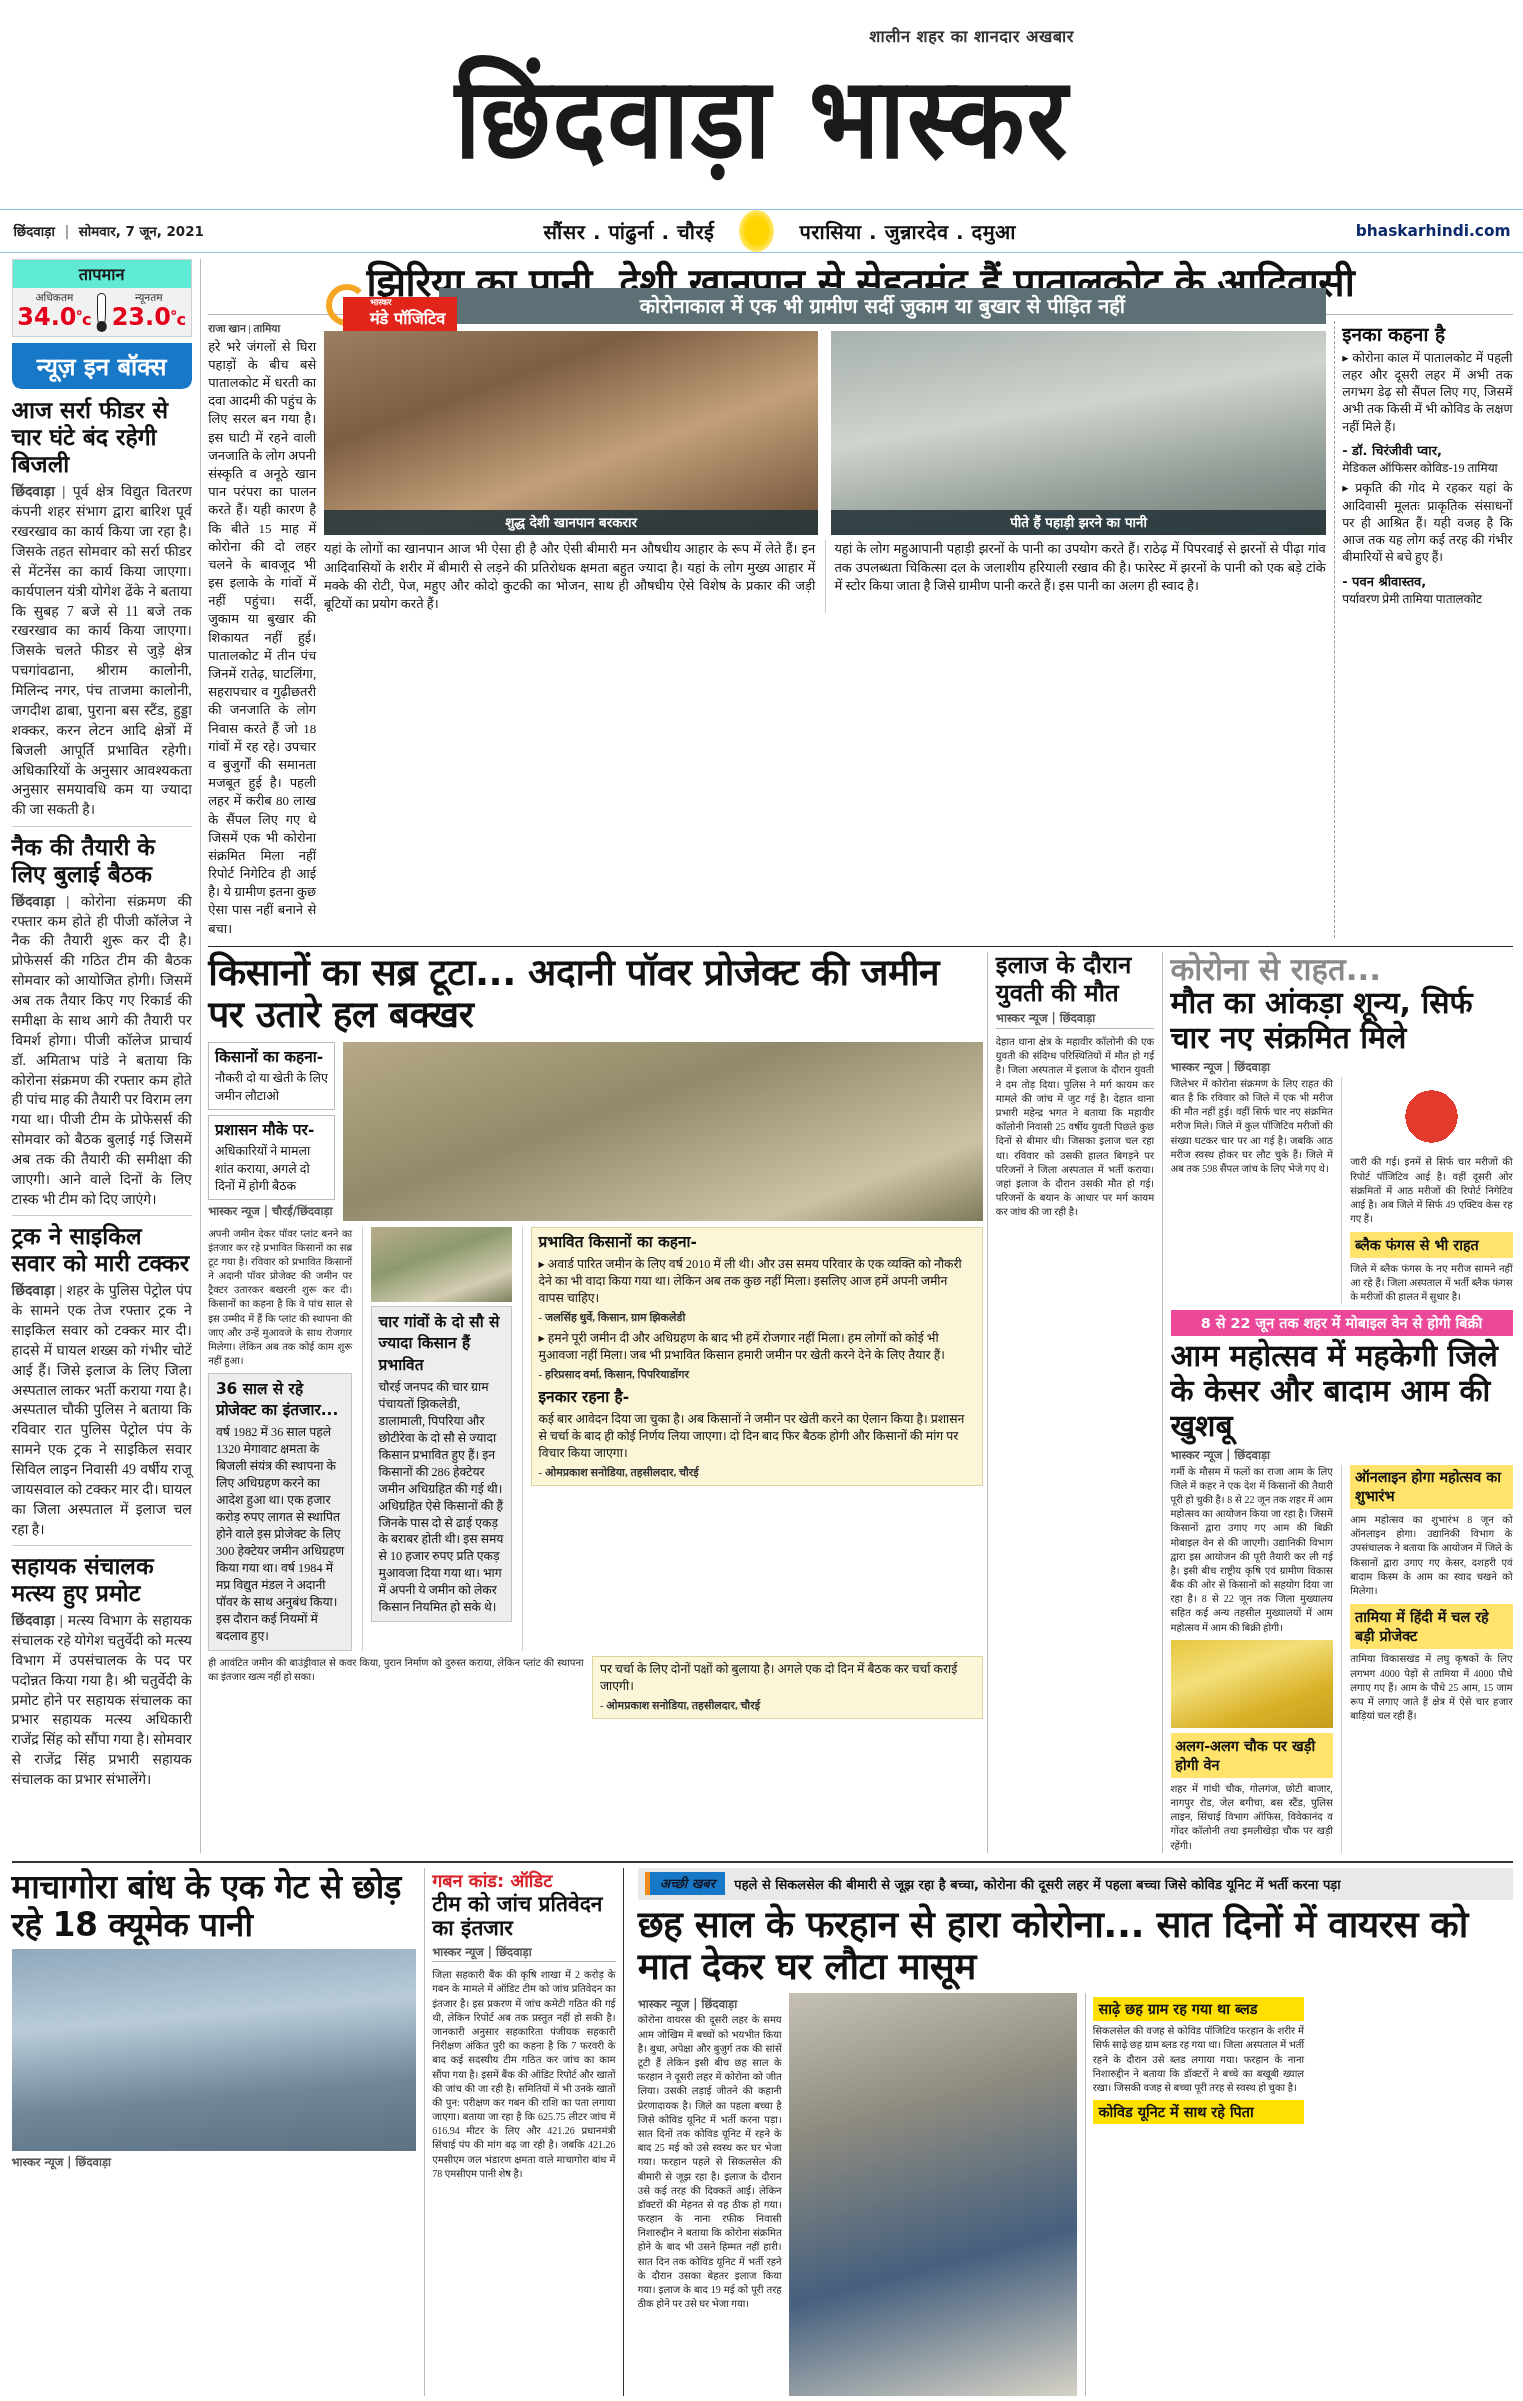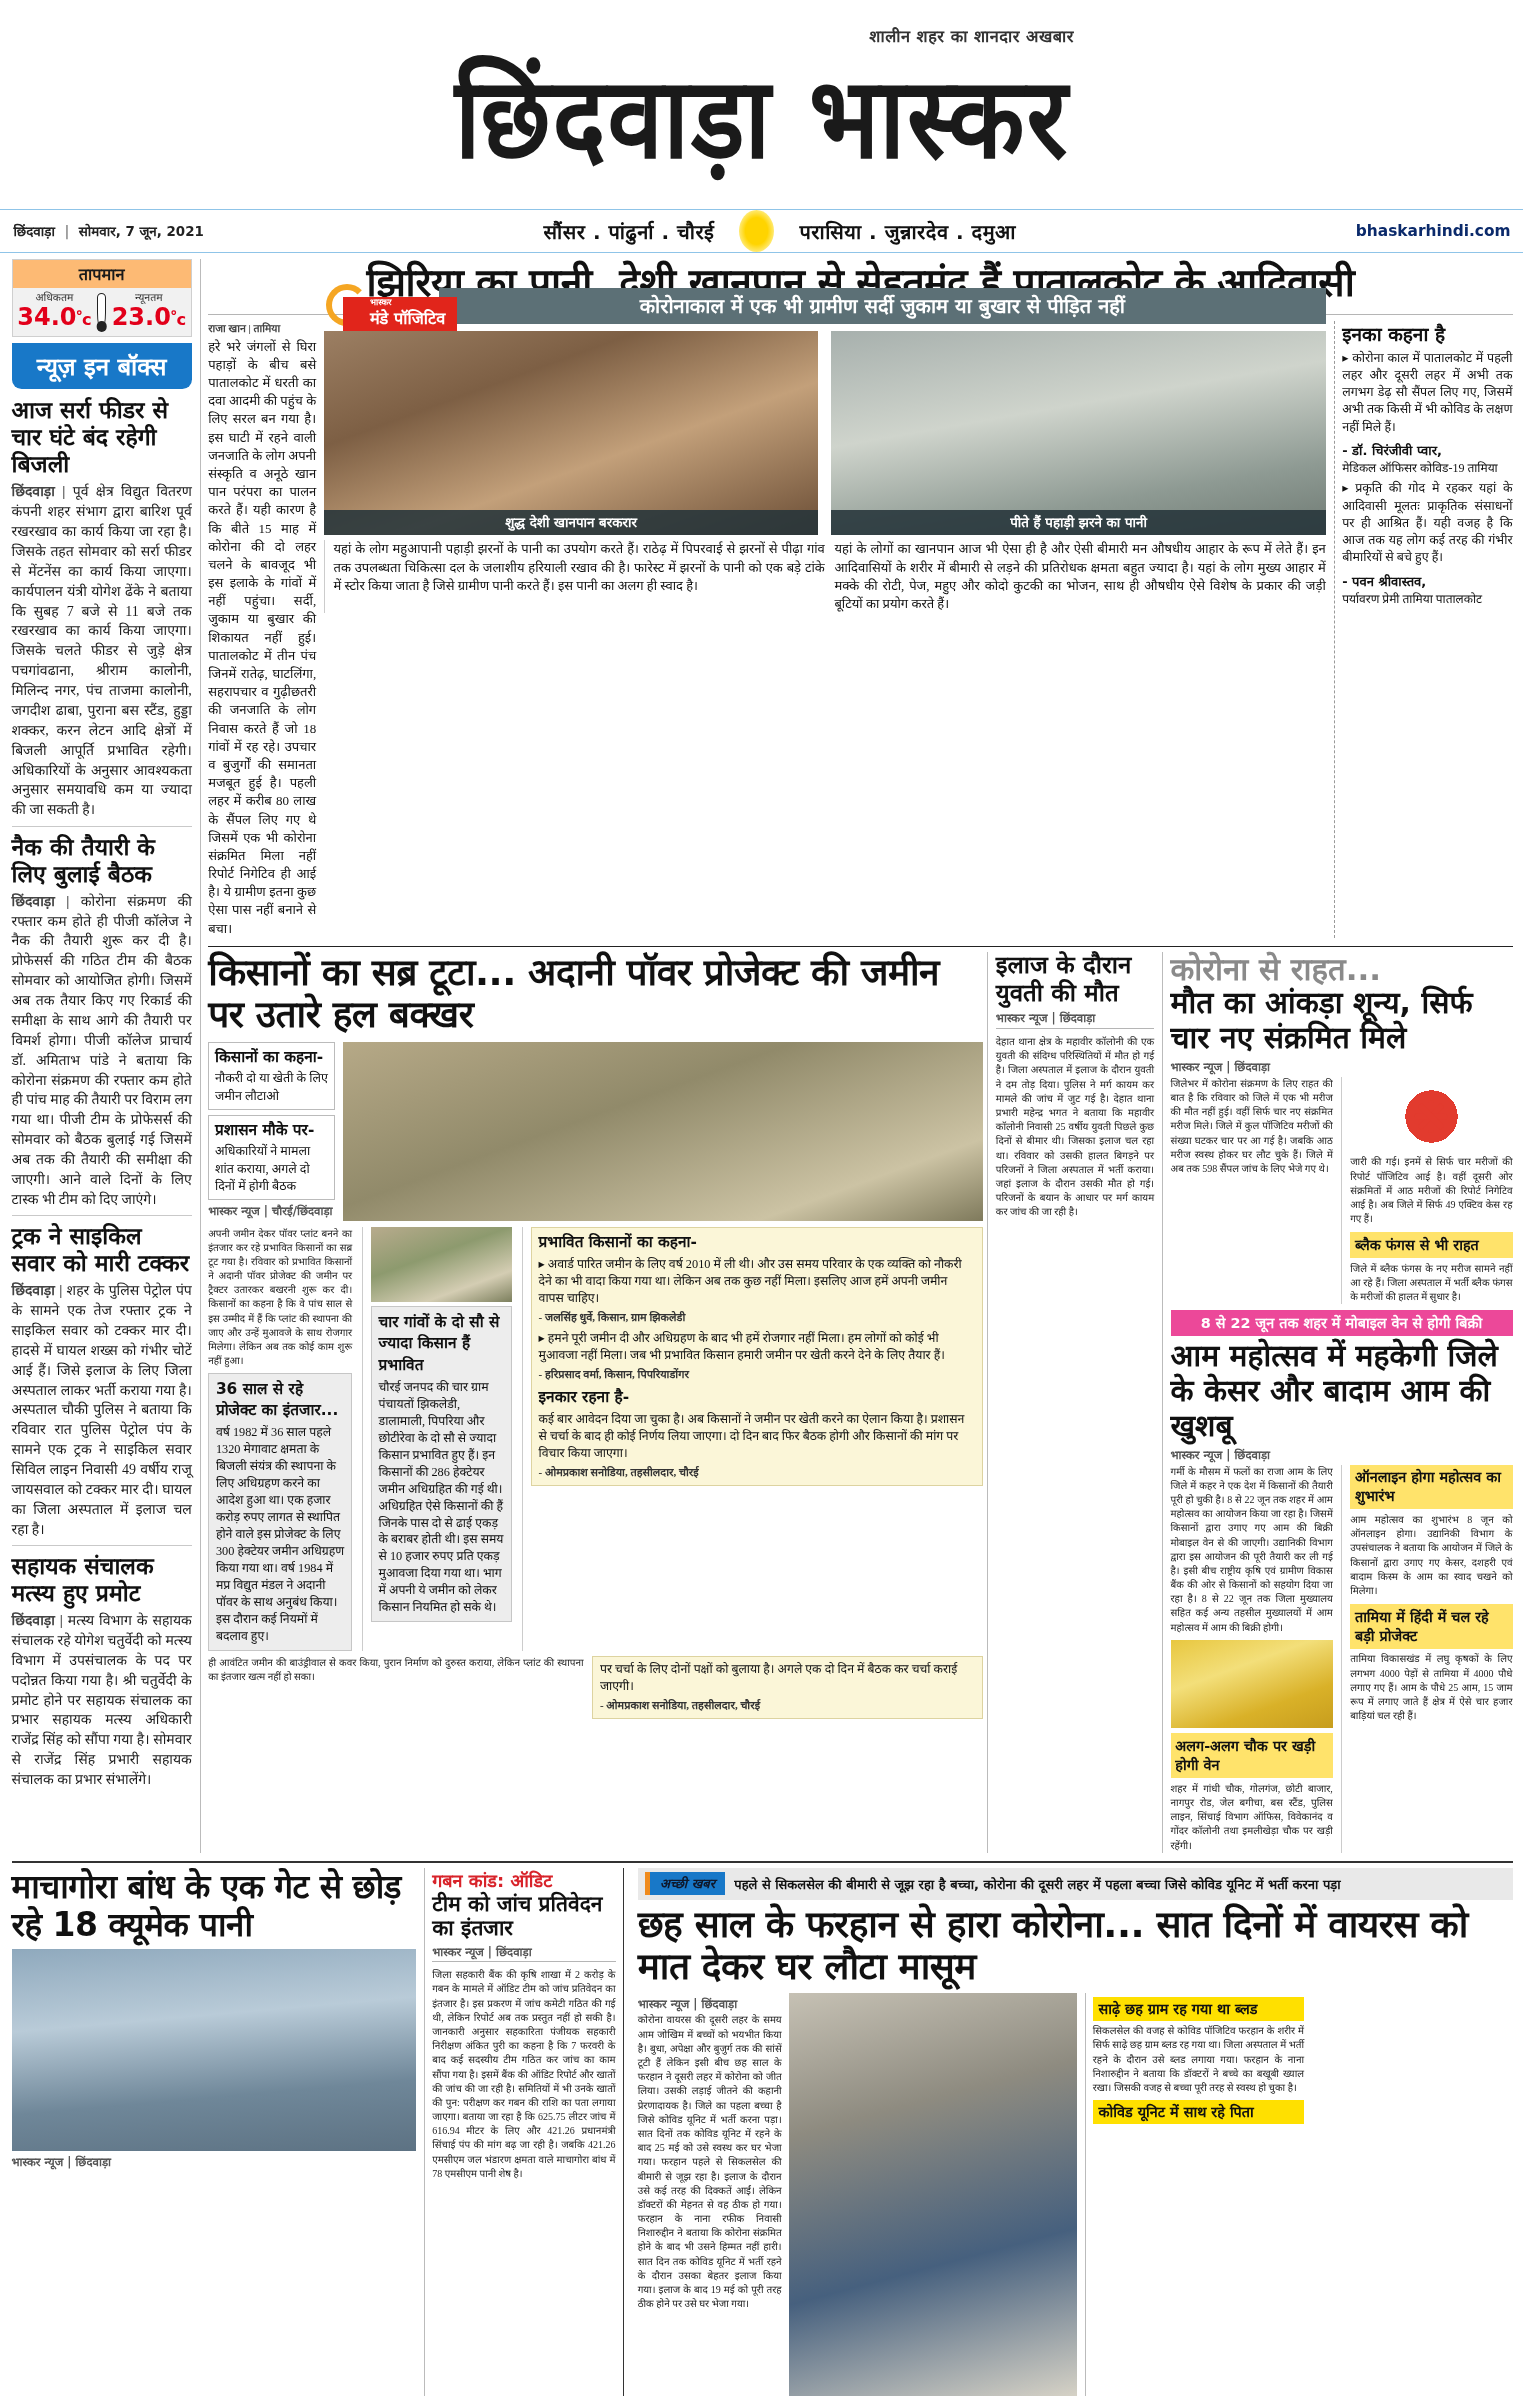--- a/index.html
+++ b/index.html
@@ -88,21 +88,21 @@
     white-space: nowrap;
   }
   
   .body-wrap { display: flex; padding: 5.8px 11.5px 0 11.5px; gap: 0; }
   .col-sidebar { width: 188px; flex: 0 0 188px; padding-right: 7.7px; }
   .col-main { flex: 1; padding-left: 7.7px; border-left: 1px solid #bbb; }
 
   
   .weather-box { border: 1px solid #cfcfcf; margin-bottom: 5.8px; }
   .weather-head {
-    background: #fdba74;
+    background: #5eead4;
     text-align: center;
     font-family: "DejaVu Sans", sans-serif;
     font-weight: bold;
     font-size: 16.3px;
     padding: 2.9px 0 3.8px;
     color: #1a1a1a;
   }
   .weather-body {
     background: #f1f1f1;
     display: flex;
@@ -479,22 +479,22 @@
             <div class="photo-row">
               <div class="photo ph-a" style="flex:1;height:204px">
                 <div class="cap">शुद्ध देशी खानपान बरकरार</div>
               </div>
               <div class="photo ph-c" style="flex:1;height:204px">
                 <div class="cap">पीते हैं पहाड़ी झरने का पानी</div>
               </div>
             </div>
 
             <div style="display:flex;gap:9.6px;margin-top:5.8px">
+              <div style="flex:1" class="lead-col-text">यहां के लोगों का खानपान आज भी ऐसा ही है और ऐसी बीमारी मन औषधीय आहार के रूप में लेते हैं। इन आदिवासियों के शरीर में बीमारी से लड़ने की प्रतिरोधक क्षमता बहुत ज्यादा है। यहां के लोग मुख्य आहार में मक्के की रोटी, पेज, महुए और कोदो कुटकी का भोजन, साथ ही औषधीय ऐसे विशेष के प्रकार की जड़ी बूटियों का प्रयोग करते हैं।</div>
               <div style="flex:1;border-left:1px solid #ccc;padding-left:8.6px" class="lead-col-text">यहां के लोग महुआपानी पहाड़ी झरनों के पानी का उपयोग करते हैं। राठेढ़ में पिपरवाई से झरनों से पीढ़ा गांव तक उपलब्धता चिकित्सा दल के जलाशीय हरियाली रखाव की है। फारेस्ट में झरनों के पानी को एक बड़े टांके में स्टोर किया जाता है जिसे ग्रामीण पानी करते हैं। इस पानी का अलग ही स्वाद है।</div>
-              <div style="flex:1" class="lead-col-text">यहां के लोगों का खानपान आज भी ऐसा ही है और ऐसी बीमारी मन औषधीय आहार के रूप में लेते हैं। इन आदिवासियों के शरीर में बीमारी से लड़ने की प्रतिरोधक क्षमता बहुत ज्यादा है। यहां के लोग मुख्य आहार में मक्के की रोटी, पेज, महुए और कोदो कुटकी का भोजन, साथ ही औषधीय ऐसे विशेष के प्रकार की जड़ी बूटियों का प्रयोग करते हैं।</div>
             </div>
           </div>
 
           <div class="lead-right">
             <div class="quote-box-title">इनका कहना है</div>
             <div class="quote-item">
               <span class="bullet">▸</span>
               <span>कोरोना काल में पातालकोट में पहली लहर और दूसरी लहर में अभी तक लगभग डेढ़ सौ सैंपल लिए गए, जिसमें अभी तक किसी में भी कोविड के लक्षण नहीं मिले हैं।</span>
             </div>
             <div>

